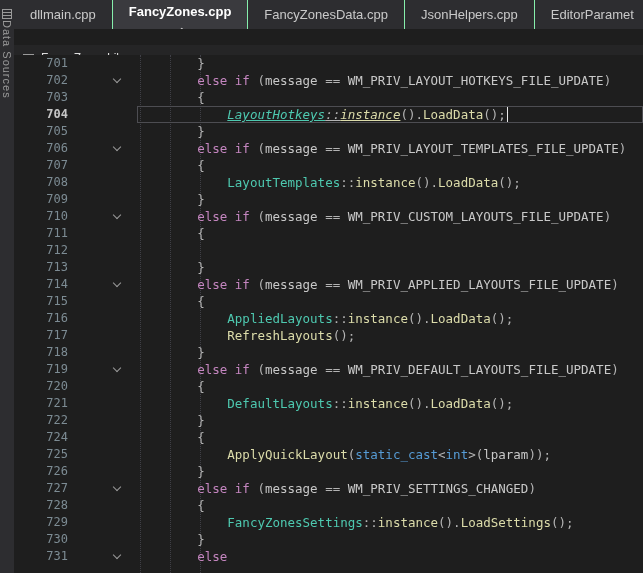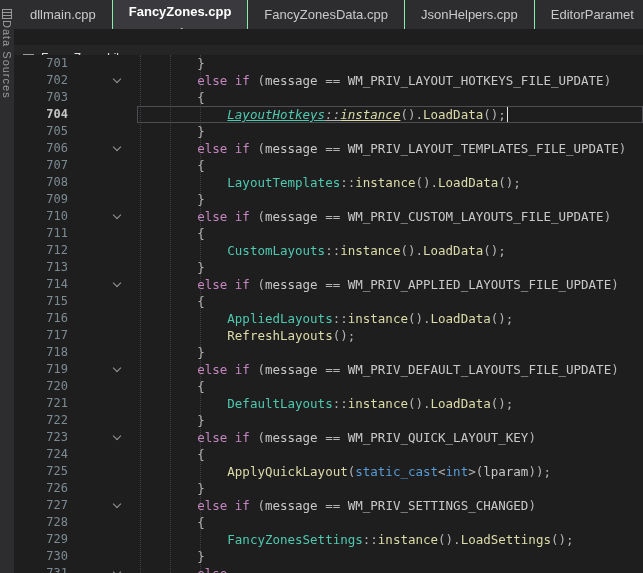--- a/index.html
+++ b/index.html
@@ -195,21 +195,20 @@
           <div class="code"><span class="tok-ws">        </span><span class="tok-k">else if</span><span class="tok-p"> (</span><span class="tok-id">message</span><span class="tok-p"> == </span><span class="tok-mac">WM_PRIV_CUSTOM_LAYOUTS_FILE_UPDATE</span><span class="tok-p">)</span></div>
         </div>
         <div class="row">
           <div class="ln">711</div>
           <div class="fold"></div>
           <div class="code"><span class="tok-ws">        </span><span class="tok-p">{</span></div>
         </div>
         <div class="row">
           <div class="ln">712</div>
           <div class="fold"></div>
-          <div class="code"><span class="tok-ws">            </span><span class="tok-ty">CustomLayouts</span><span class="tok-p">::</span><span class="tok-fn">instance</span><span class="tok-p">().</span><span class="tok-fn">LoadData</span><span class="tok-p">();</span></div>
         </div>
         <div class="row">
           <div class="ln">713</div>
           <div class="fold"></div>
           <div class="code"><span class="tok-ws">        </span><span class="tok-p">}</span></div>
         </div>
         <div class="row">
           <div class="ln">714</div>
           <div class="fold">
             <span class="chev"></span>
@@ -250,27 +249,20 @@
         </div>
         <div class="row">
           <div class="ln">721</div>
           <div class="fold"></div>
           <div class="code"><span class="tok-ws">            </span><span class="tok-ty">DefaultLayouts</span><span class="tok-p">::</span><span class="tok-fn">instance</span><span class="tok-p">().</span><span class="tok-fn">LoadData</span><span class="tok-p">();</span></div>
         </div>
         <div class="row">
           <div class="ln">722</div>
           <div class="fold"></div>
           <div class="code"><span class="tok-ws">        </span><span class="tok-p">}</span></div>
-        </div>
-        <div class="row">
-          <div class="ln">723</div>
-          <div class="fold">
-            <span class="chev"></span>
-          </div>
-          <div class="code"><span class="tok-ws">        </span><span class="tok-k">else if</span><span class="tok-p"> (</span><span class="tok-id">message</span><span class="tok-p"> == </span><span class="tok-mac">WM_PRIV_QUICK_LAYOUT_KEY</span><span class="tok-p">)</span></div>
         </div>
         <div class="row">
           <div class="ln">724</div>
           <div class="fold"></div>
           <div class="code"><span class="tok-ws">        </span><span class="tok-p">{</span></div>
         </div>
         <div class="row">
           <div class="ln">725</div>
           <div class="fold"></div>
           <div class="code"><span class="tok-ws">            </span><span class="tok-fn">ApplyQuickLayout</span><span class="tok-p">(</span><span class="tok-kw">static_cast</span><span class="tok-p">&lt;</span><span class="tok-kw">int</span><span class="tok-p">&gt;(</span><span class="tok-id">lparam</span><span class="tok-p">));</span></div>

